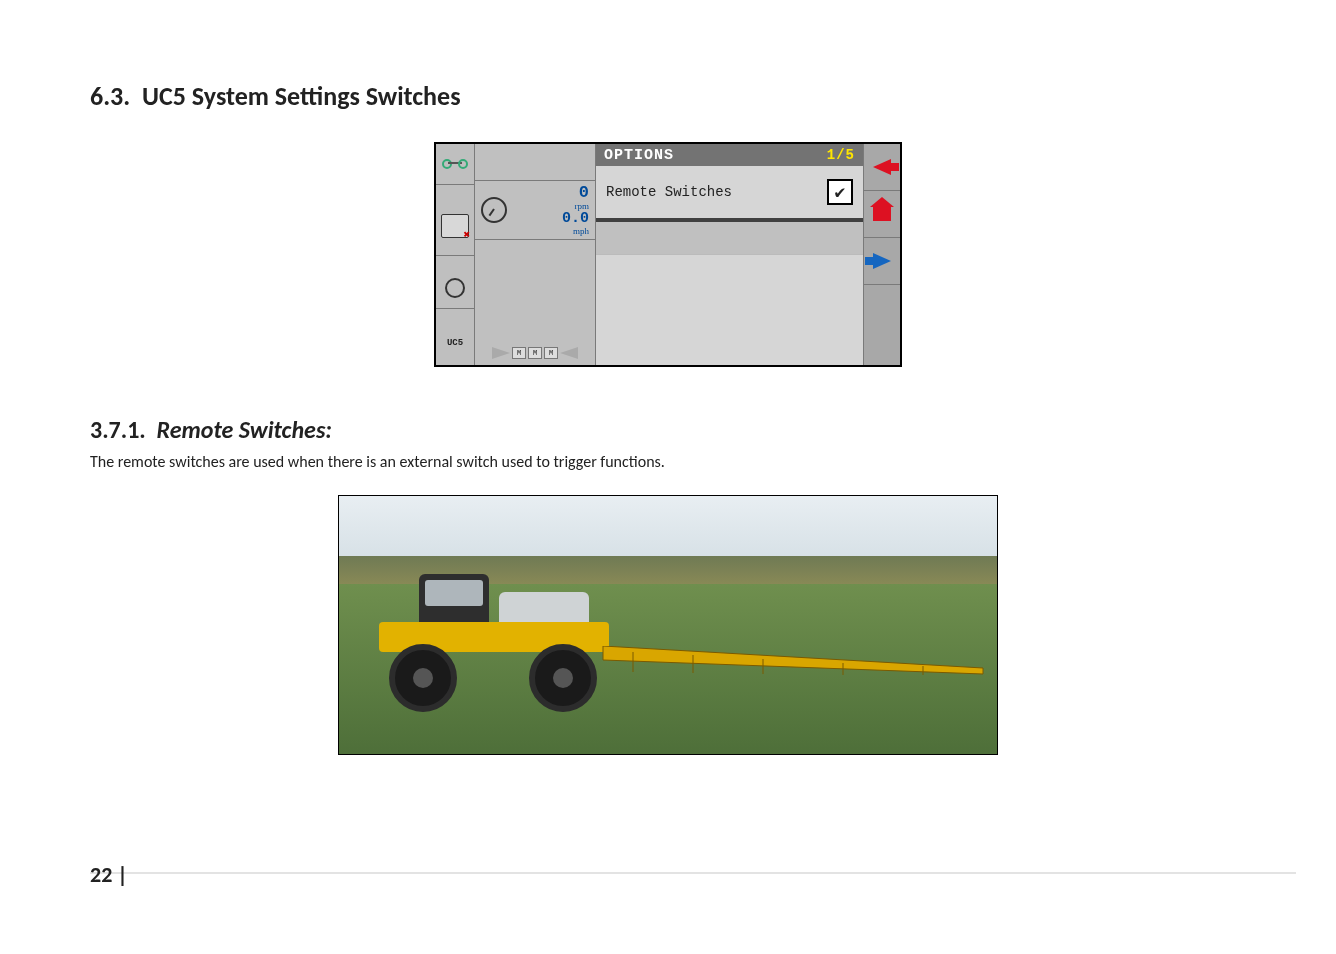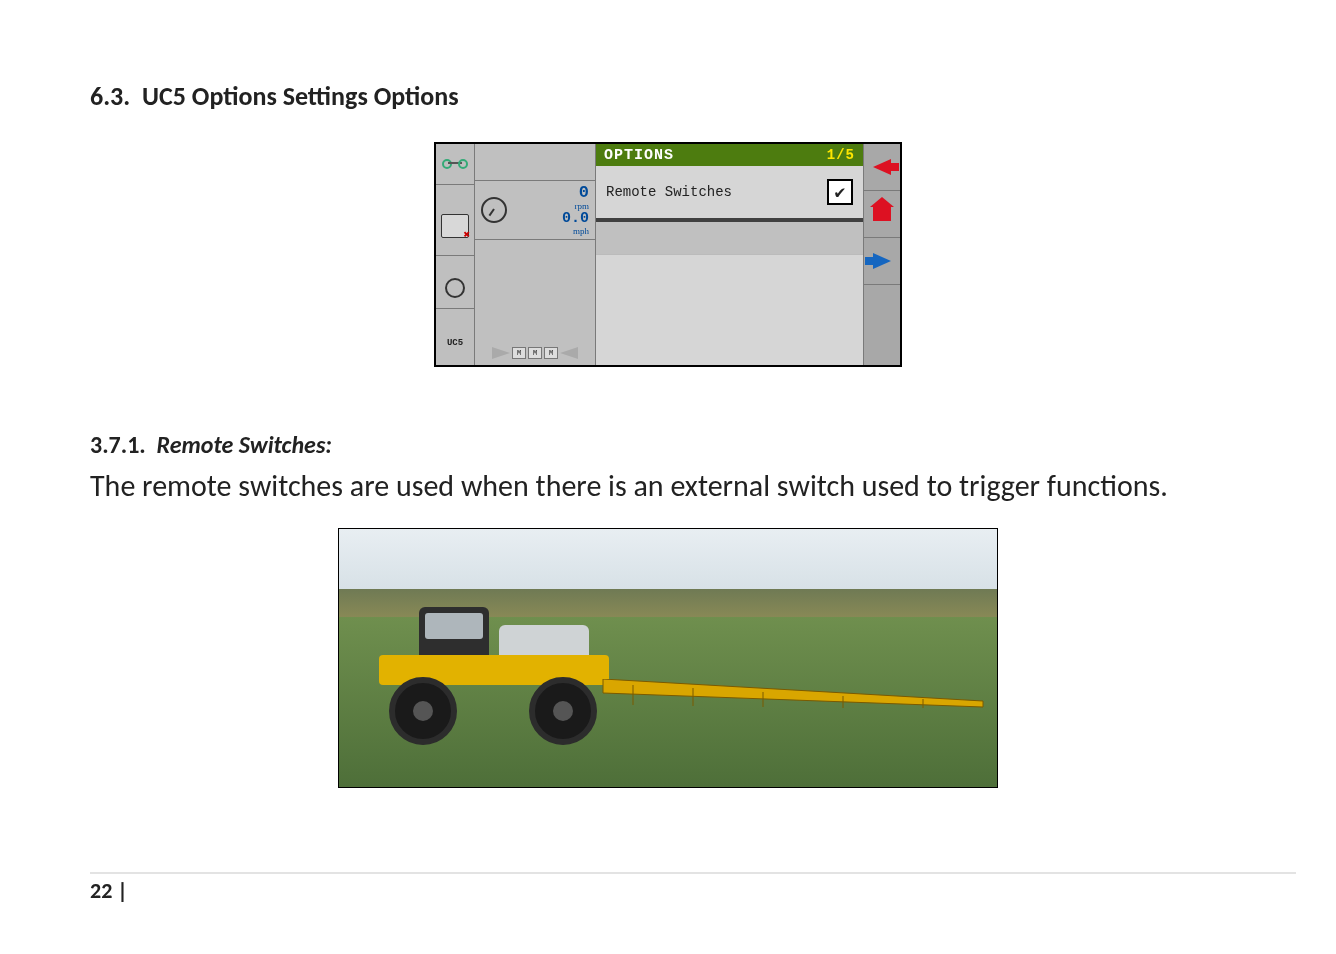--- a/index.html
+++ b/index.html
@@ -18,26 +18,26 @@
   }
   .h1 {
     font-weight: bold;
     font-size: 26px;
     margin-bottom: 30px;
   }
   .h2 {
     font-weight: bold;
     font-size: 24px;
     font-style: italic;
-    margin-top: 63px;
+    margin-top: 48px;
     margin-bottom: 8px;
   }
   .h2 .num { font-style: normal; }
   .body-text {
-    font-size: 30px;
+    font-size: 16px;
     margin-bottom: 24px;
   }
 
   
   .shot1-wrap {
     display: flex;
     justify-content: center;
     margin: 10px 0 30px 0;
   }
   .shot1 {
@@ -129,21 +129,21 @@
   }
   .boom .tri { width:0;height:0;border-left:18px solid #aaa;border-top:6px solid transparent;border-bottom:6px solid transparent;}
   .boom .tri.r { transform:scaleX(-1);}
   .boom .sec {
     width:12px;height:10px;border:1px solid #777;background:#ddd;font-size:7px;display:flex;align-items:center;justify-content:center;
   }
 
   
   .s1-main { flex:1; display:flex; flex-direction:column; }
   .s1-title {
-    background:#4d7c0f;
+    background:#737373;
     color:#fff;
     height:22px;
     display:flex;
     align-items:center;
     justify-content:space-between;
     padding:0 8px;
     font-family:"Courier New",monospace;
     font-weight:bold;
     font-size:15px;
     letter-spacing:1px;
@@ -205,31 +205,31 @@
   .wheel::after{content:"";position:absolute;left:50%;top:50%;width:20px;height:20px;border-radius:50%;background:#555;transform:translate(-50%,-50%);}
   
   .boom2{position:absolute;left:260px;top:150px;right:10px;height:30px;}
   .boom2 svg{width:100%;height:100%;}
 
   
   .foot-rule {
     position:absolute;left:90px;right:40px;bottom:80px;height:2px;background:#e3e3e3;
   }
   .foot {
-    position:absolute;left:90px;bottom:50px;font-weight:bold;font-size:22px;
+    position:absolute;left:90px;bottom:66px;font-weight:bold;font-size:22px;
   }
 </style>
 </head>
 <body>
 
 <div class="page">
 
   <div class="h1">
     <span>6.3.</span>&nbsp;
-    <span>UC5 Options Settings Options</span>
+    <span>UC5 System Settings Switches</span>
   </div>
 
   <div class="shot1-wrap">
     <div class="shot1">
 
       <div class="s1-left">
         <div class="cell">
           <span class="axle-icon">
               <span class="bar"></span>
             </span>

